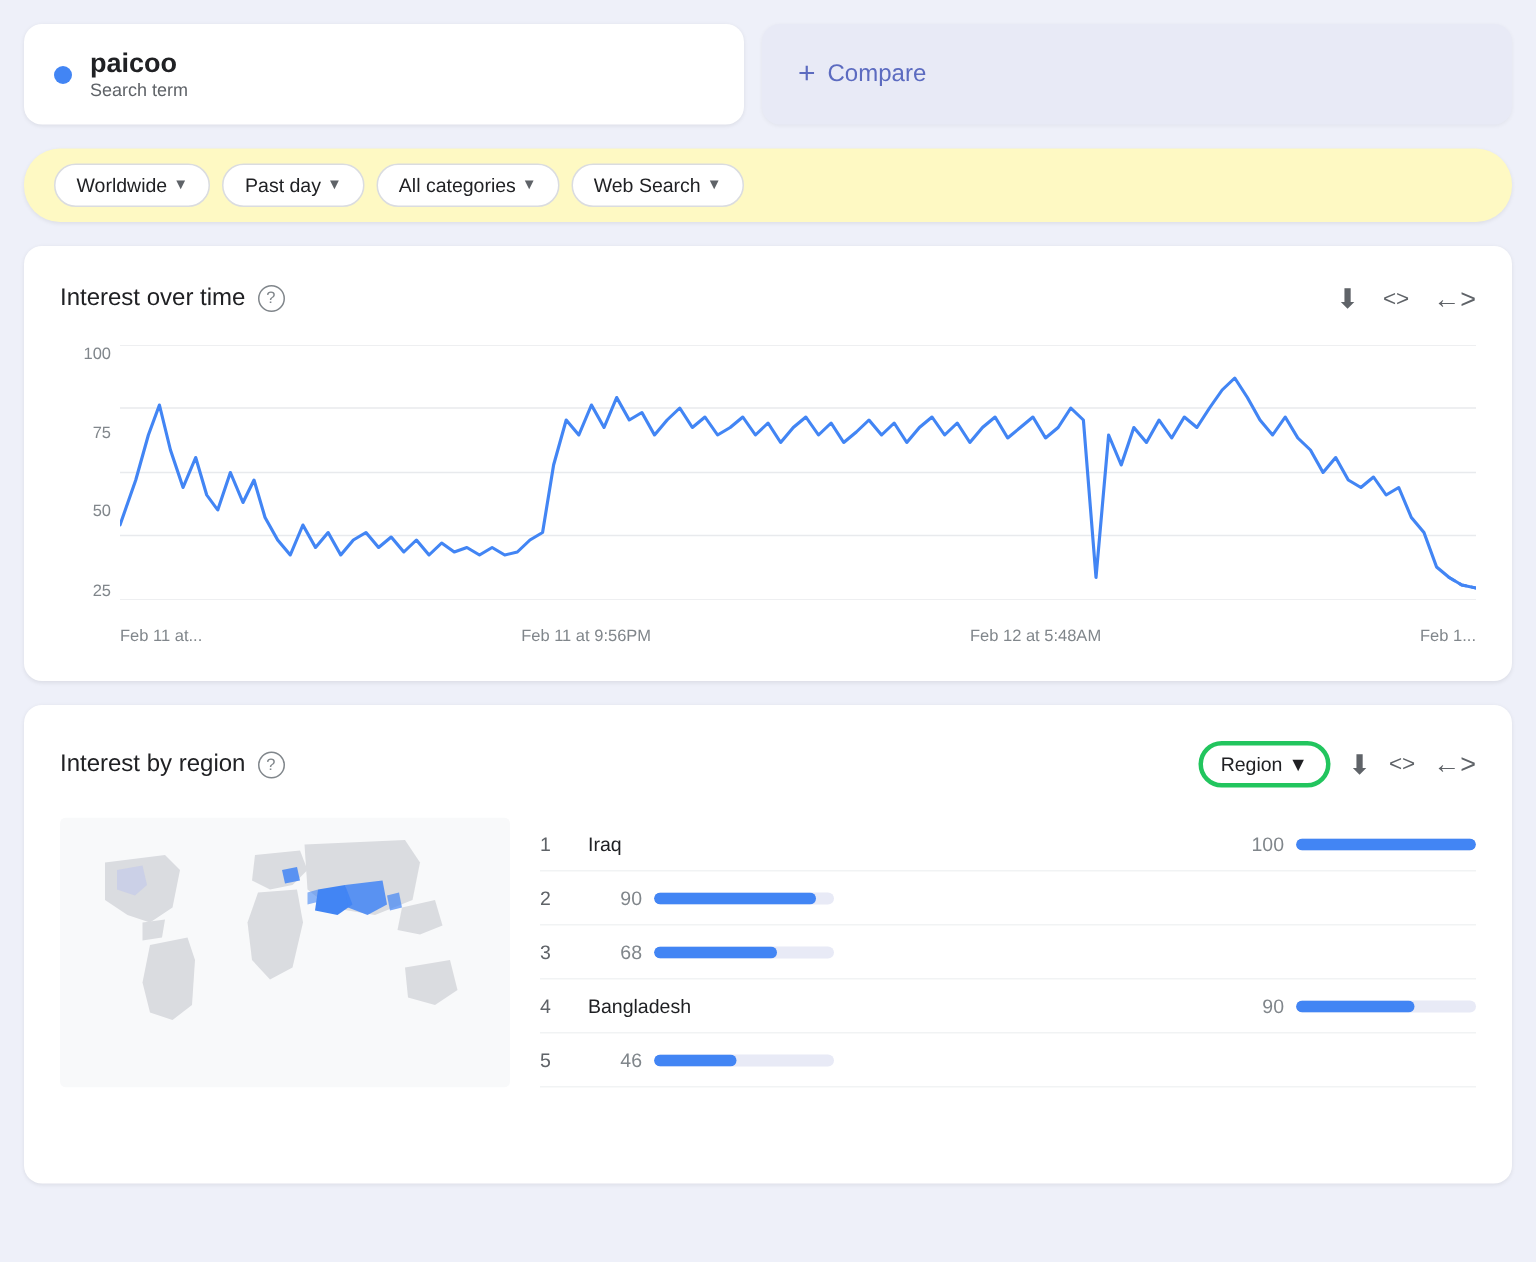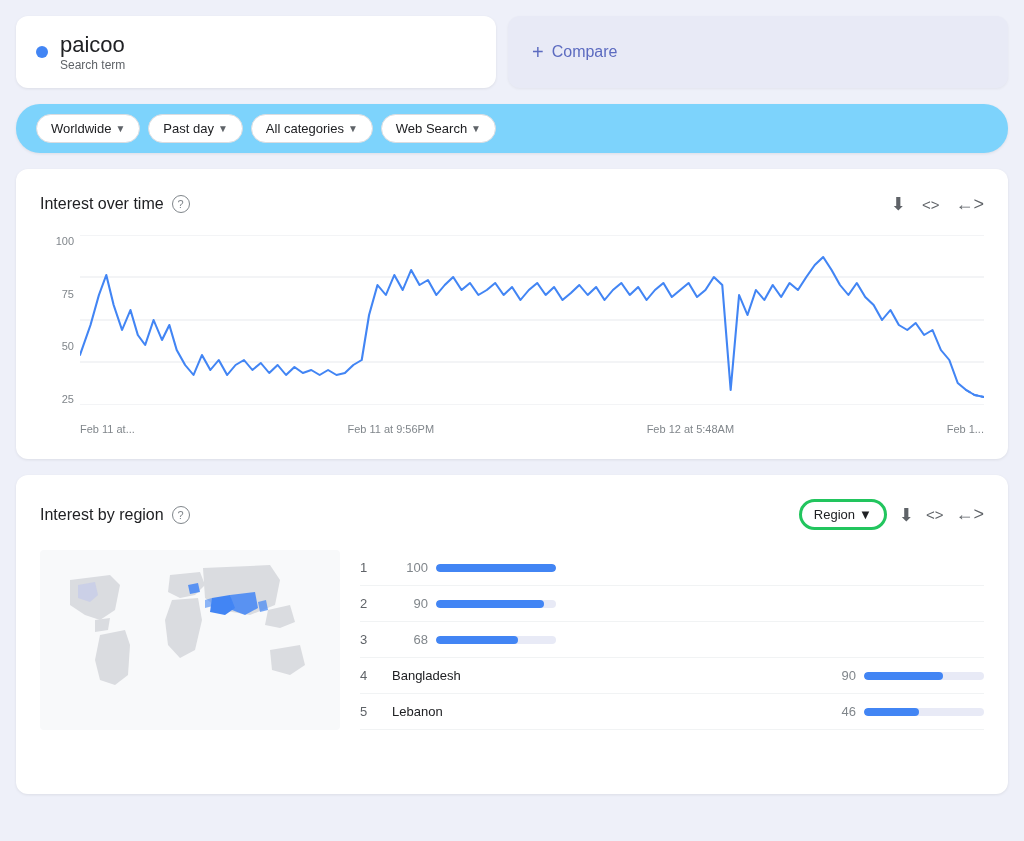--- a/index.html
+++ b/index.html
@@ -32,22 +32,22 @@
 
     .search-dot {
       width: 12px;
       height: 12px;
       border-radius: 50%;
       background: #4285f4;
       flex-shrink: 0;
     }
 
     .search-term-info .term-name {
-      font-size: 22px;
-      font-weight: 400;
+      font-size: 18px;
+      font-weight: 700;
       color: #202124;
     }
 
     .search-term-info .term-type {
       font-size: 12px;
       color: #5f6368;
     }
 
     .compare-card {
       background: #e8eaf6;
@@ -67,21 +67,21 @@
       font-weight: 300;
     }
 
     .compare-card .compare-label {
       font-size: 16px;
       color: #5c6bc0;
       font-weight: 500;
     }
 
     .filters-bar {
-      background: #7dd3fc;
+      background: #fef9c3;
       border-radius: 24px;
       padding: 10px 20px;
       display: flex;
       align-items: flex-start;
       gap: 8px;
       margin-bottom: 16px;
       box-shadow: 0 1px 3px rgba(0,0,0,0.08);
     }
 
     .filter-btn {
@@ -521,20 +521,21 @@
 
         <path d="M230,100 L260,95 L265,115 L250,125 L232,120 Z" fill="#dadce0"></path>
 
         <path d="M228,60 L250,55 L255,72 L240,78 L225,75 Z" fill="#dadce0"></path>
       </svg>
     </div>
 
     <div class="region-list">
       <div class="region-row">
         <span class="region-rank">1</span>
+        <span class="region-name">Iraq</span>
         <span class="region-value">100</span>
         <div class="region-bar-container">
           <div class="region-bar" style="width:100%;"></div>
         </div>
       </div>
       <div class="region-row">
         <span class="region-rank">2</span>
         <span class="region-value">90</span>
         <div class="region-bar-container">
           <div class="region-bar" style="width:90%;"></div>
@@ -550,21 +551,20 @@
       <div class="region-row">
         <span class="region-rank">4</span>
         <span class="region-name">Bangladesh</span>
         <span class="region-value">90</span>
         <div class="region-bar-container">
           <div class="region-bar" style="width:66%;"></div>
         </div>
       </div>
       <div class="region-row">
         <span class="region-rank">5</span>
-        <span class="region-name">Lebanon</span>
         <span class="region-value">46</span>
         <div class="region-bar-container">
           <div class="region-bar" style="width:46%;"></div>
         </div>
       </div>
     </div>
   </div>
 </div>
 
 </body></html>

